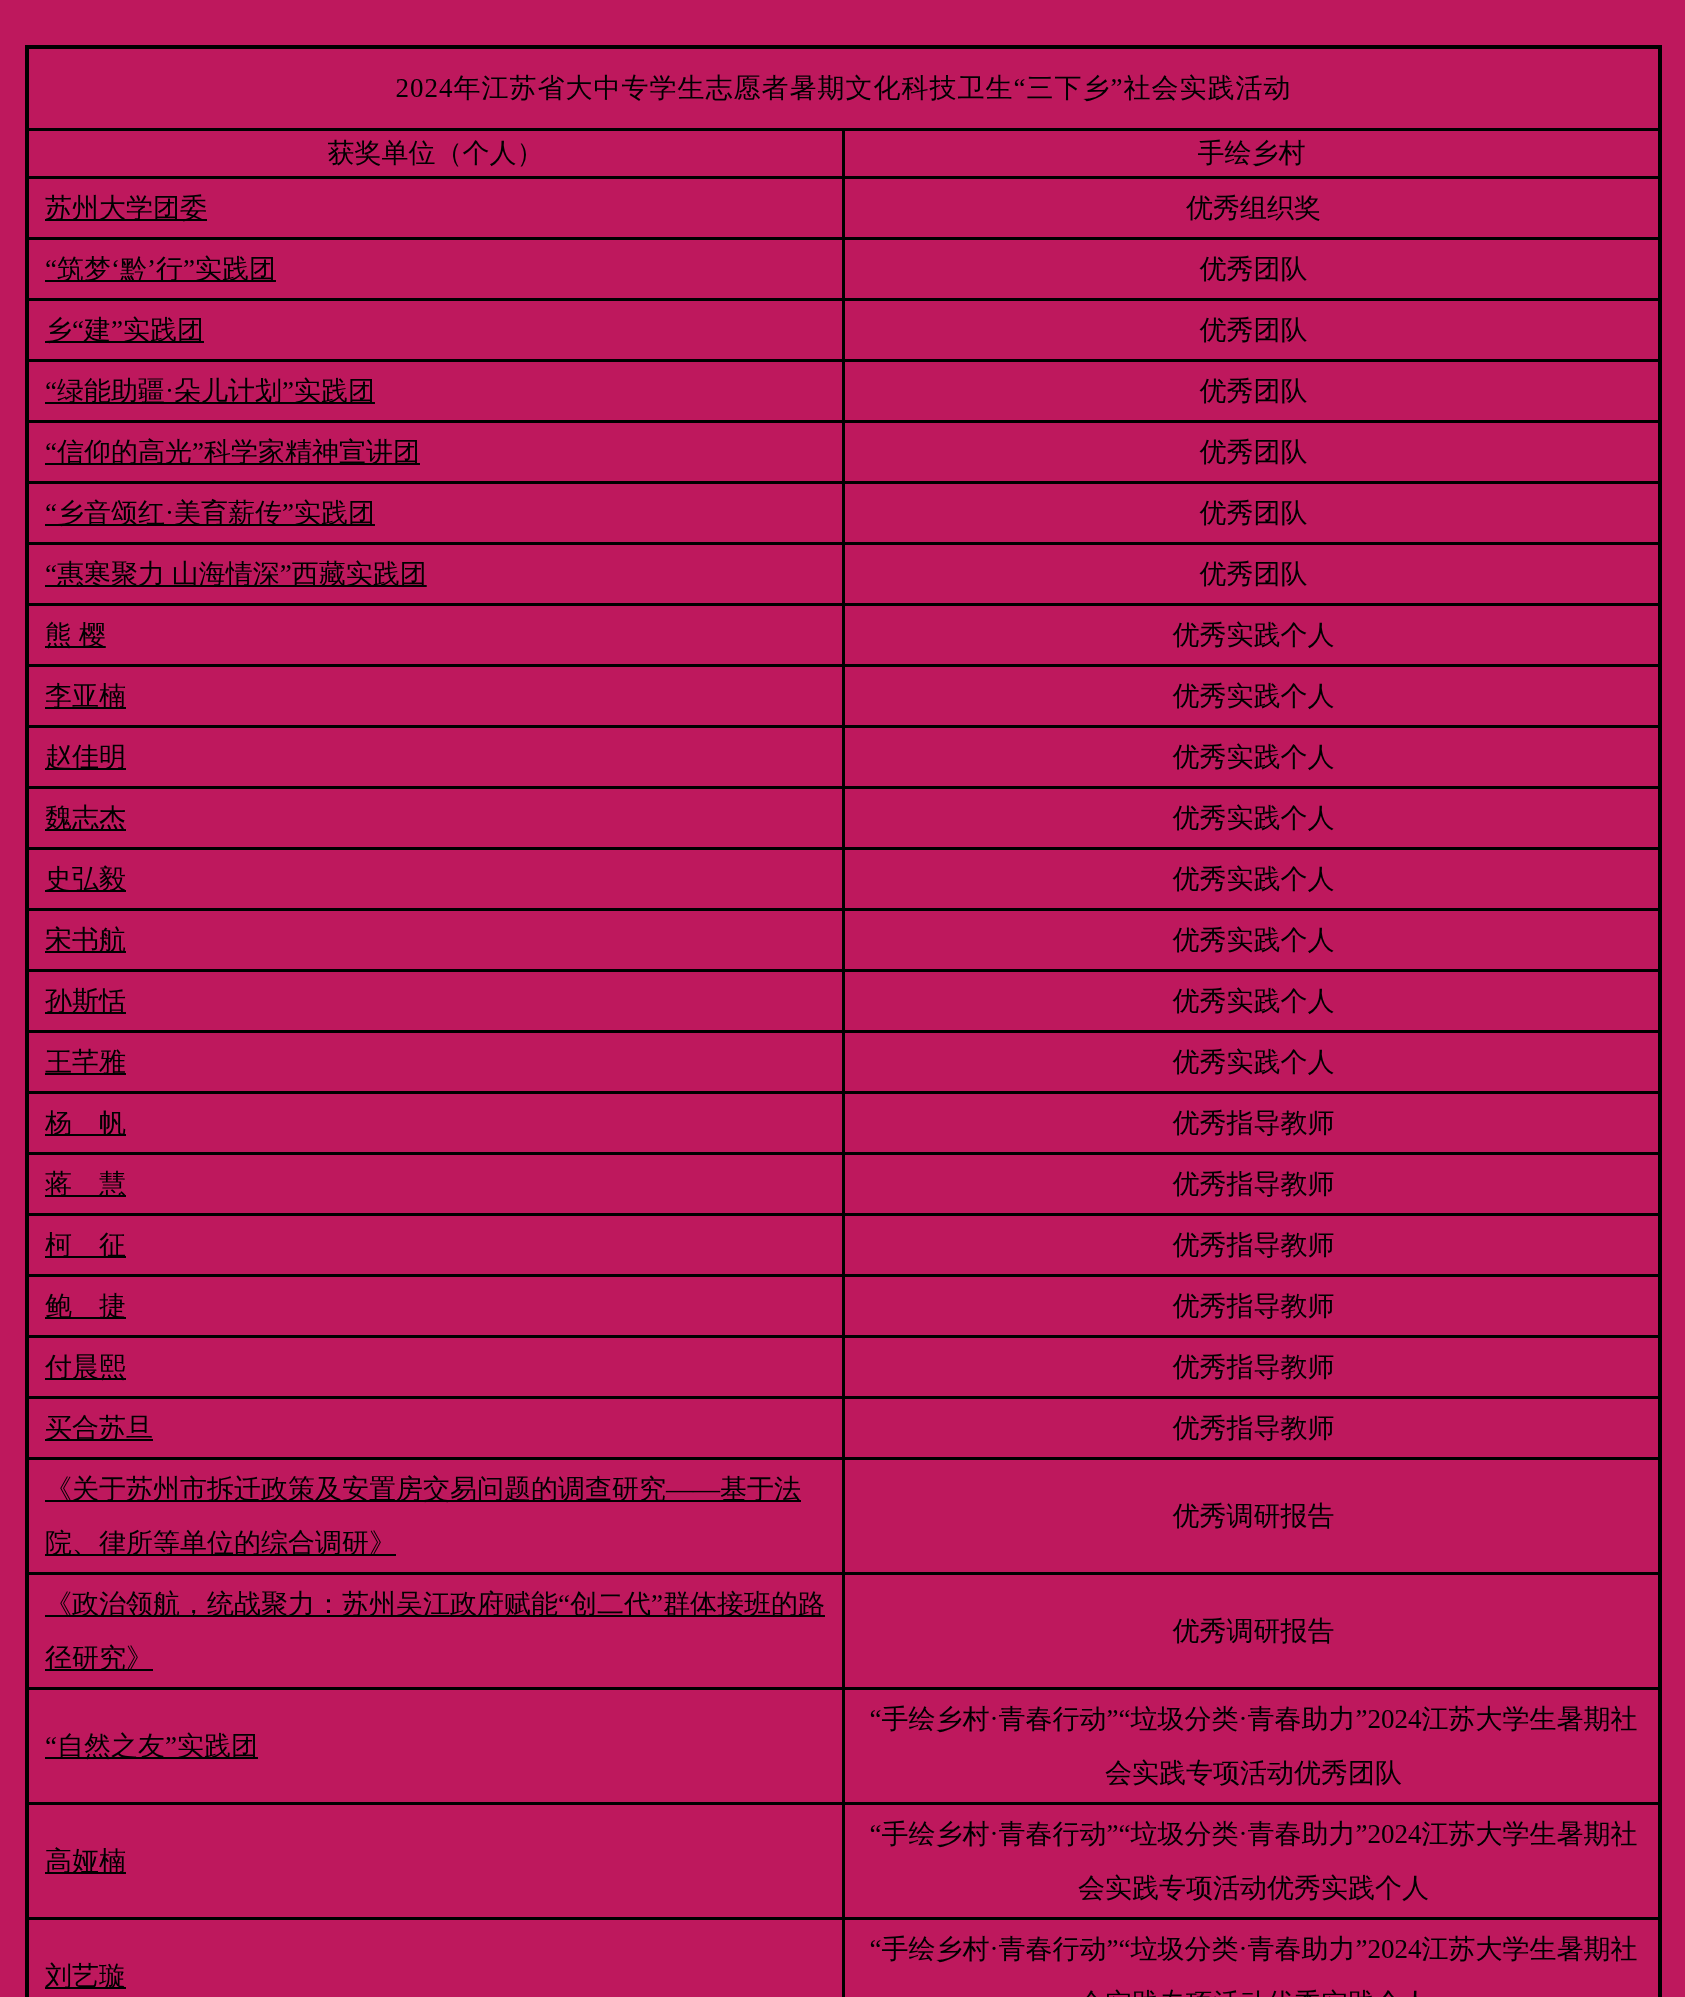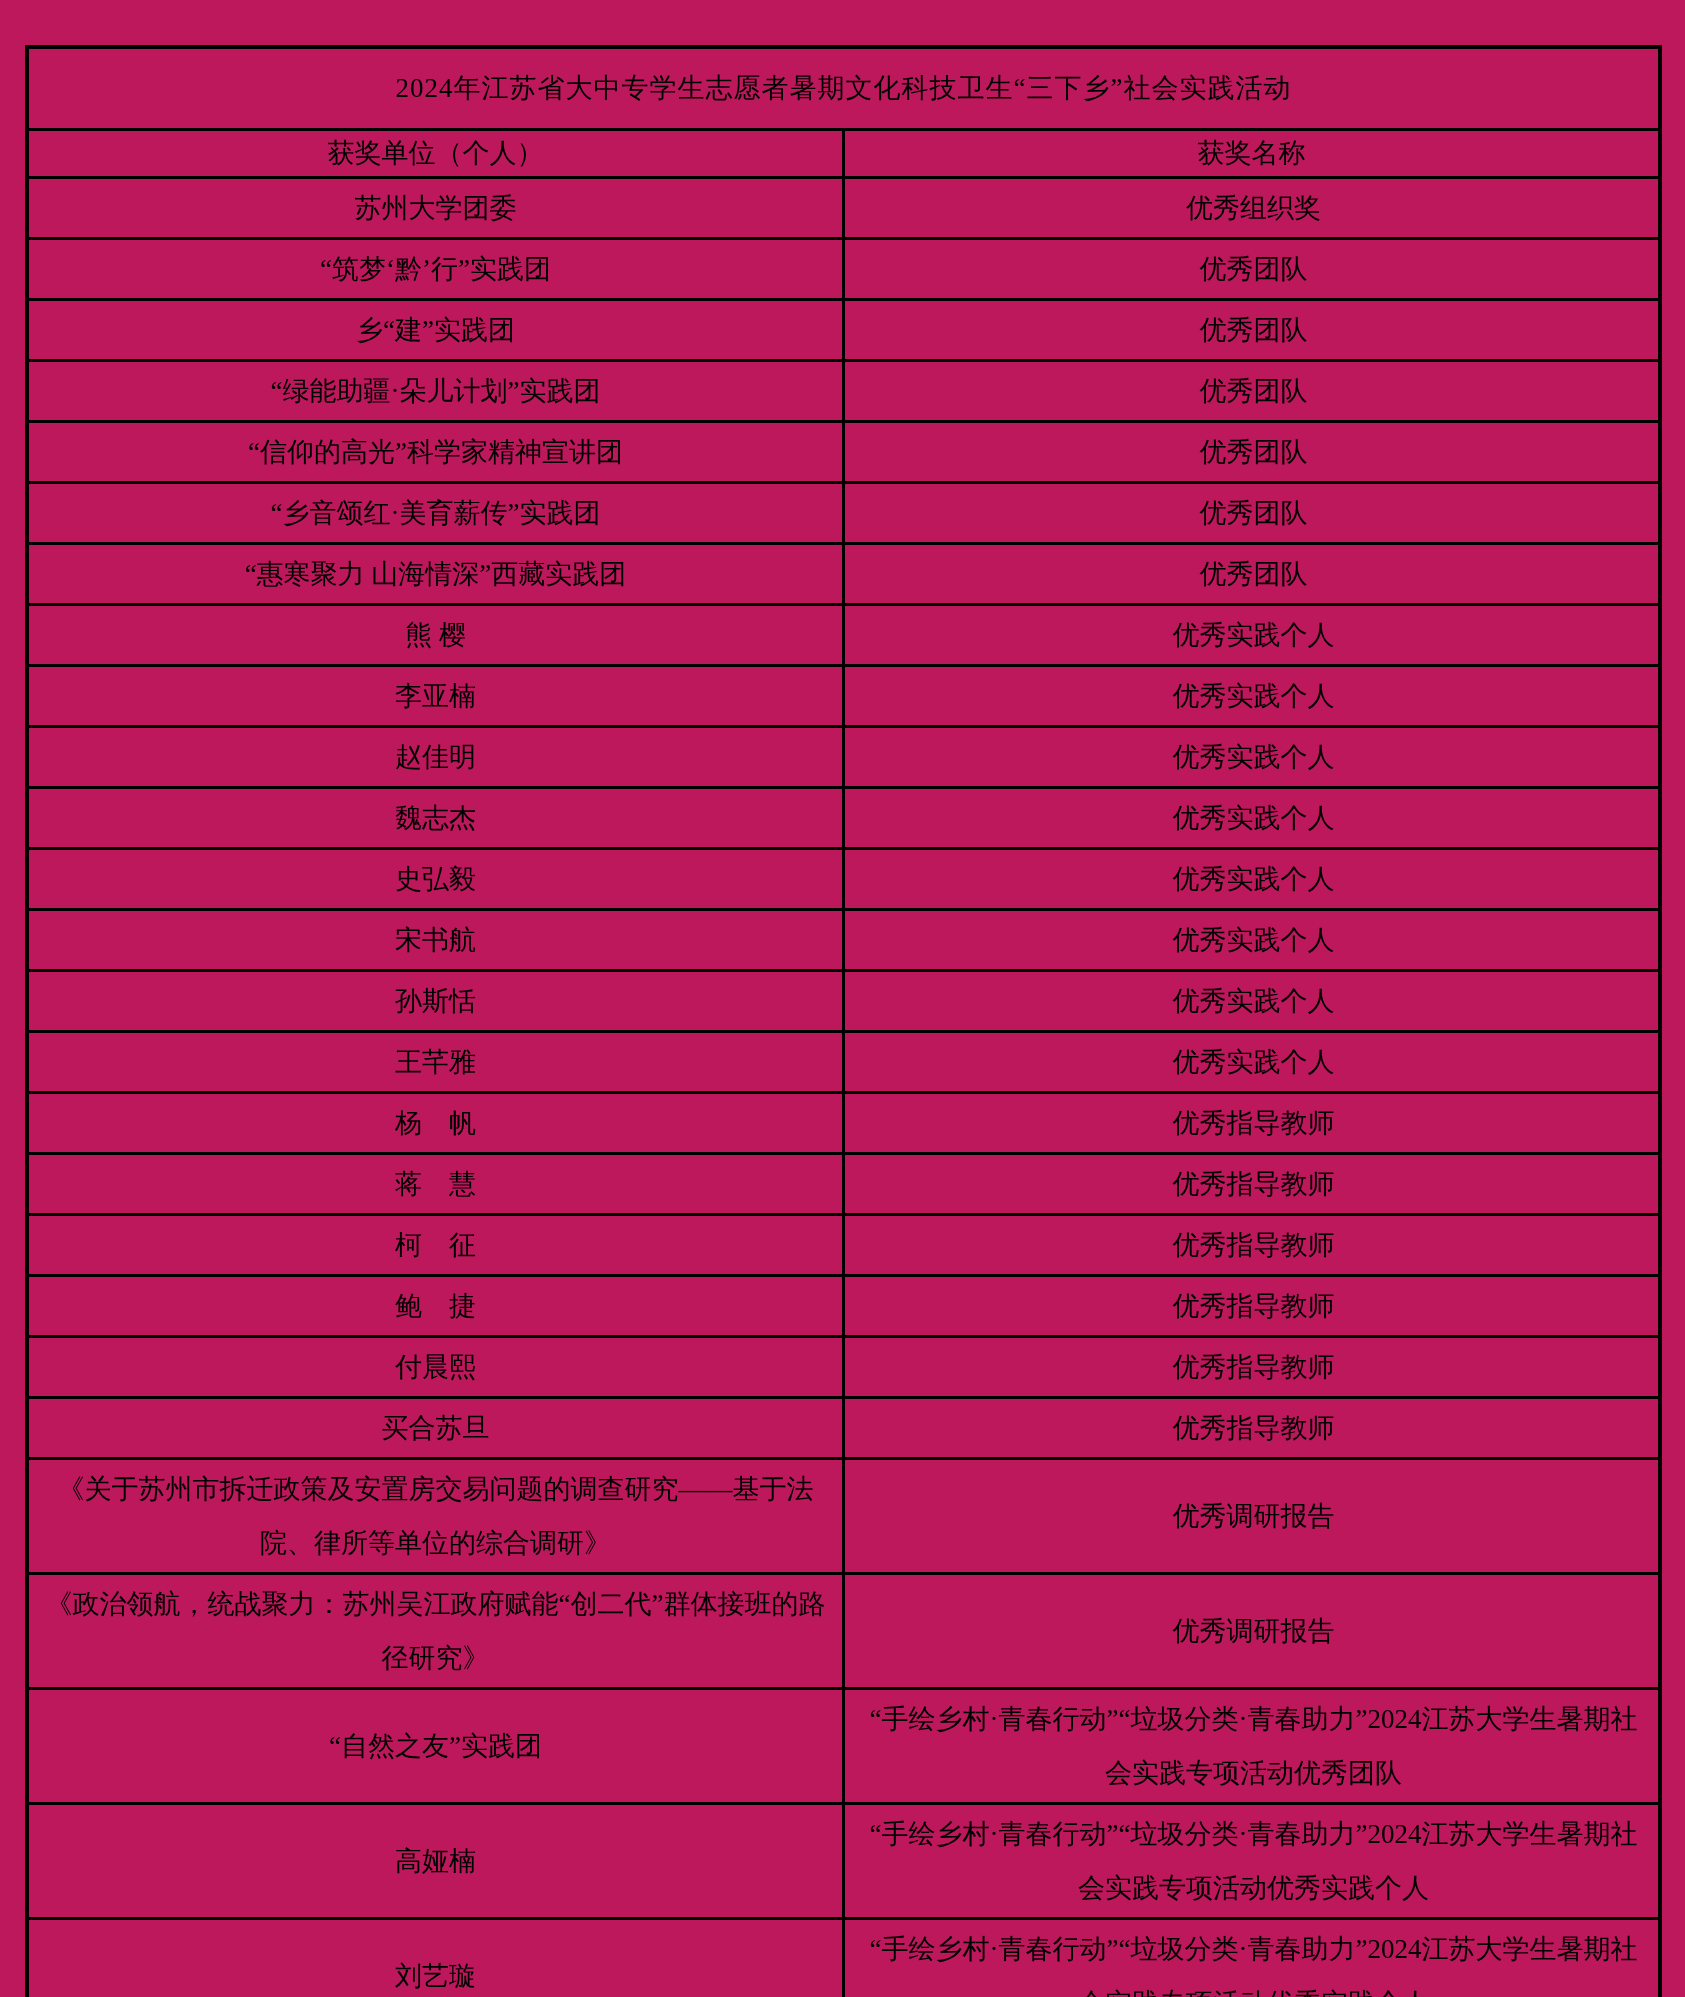--- a/index.html
+++ b/index.html
@@ -35,42 +35,42 @@
   }
   th.col-h {
     font-size: 28px;
     font-weight: bold;
     text-align: center;
     line-height: 1.45;
     padding: 3px 6px;
     width: 50%;
   }
   td.cell-unit {
-    text-align: center;
     line-height: 2.0;
     padding: 2px 16px;
+    text-decoration: underline;
   }
   td.cell-award {
     text-align: center;
     line-height: 2.0;
     padding: 2px 8px 2px 12px;
   }
 </style>
 </head>
 <body>
 
 <div class="page">
   <table class="awards">
     <tbody>
       <tr>
         <td class="title-cell" colspan="2">2024年江苏省大中专学生志愿者暑期文化科技卫生“三下乡”社会实践活动</td>
       </tr>
       <tr>
         <th class="col-h">获奖单位（个人）</th>
-        <th class="col-h">获奖名称</th>
+        <th class="col-h">手绘乡村</th>
       </tr>
       <tr>
         <td class="cell-unit">苏州大学团委</td>
         <td class="cell-award">优秀组织奖</td>
       </tr>
       <tr>
         <td class="cell-unit">“筑梦‘黔’行”实践团</td>
         <td class="cell-award">优秀团队</td>
       </tr>
       <tr>

